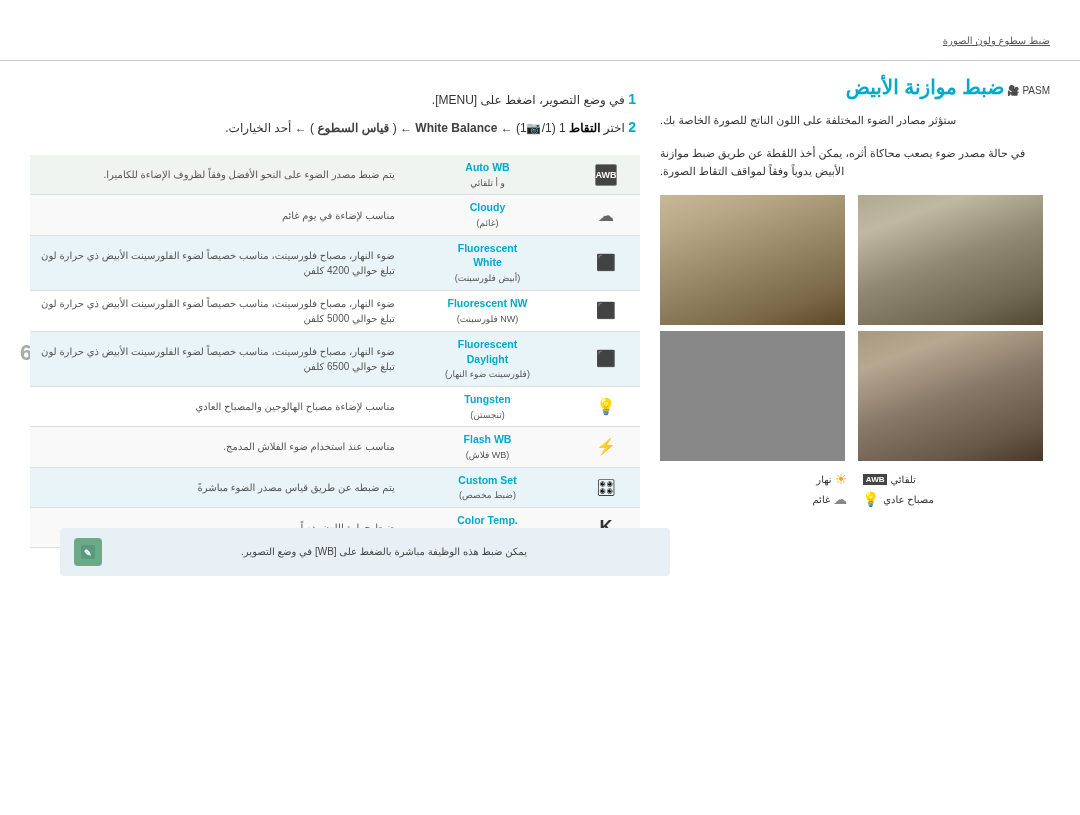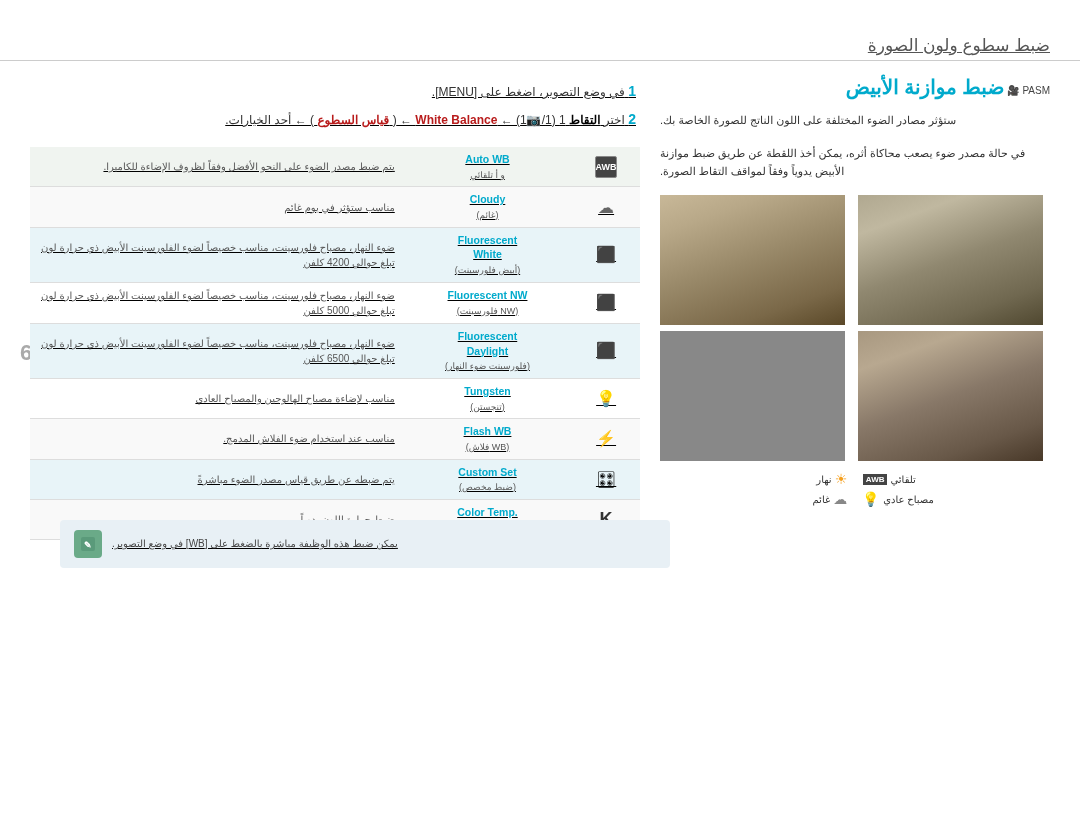--- a/index.html
+++ b/index.html
@@ -20,21 +20,21 @@
       right: 0;
       height: 1px;
       background: #ccc;
     }
 
     
     .top-heading {
       position: absolute;
       top: 35px;
       right: 30px;
-      font-size: 17px;
+      font-size: 10px;
       color: #555;
       direction: rtl;
       text-decoration: underline;
     }
 
     
     .page-number {
       position: absolute;
       top: 340px;
       left: 20px;
@@ -81,24 +81,23 @@
       position: relative;
       width: 185px;
       height: 130px;
       background: #888;
       overflow: hidden;
     }
 
     
     .left-col {
       position: absolute;
-      top: 77px;
+      top: 85px;
       left: 30px;
       width: 610px;
-      text-decoration: underline;
     }
 
     .instructions {
       direction: rtl;
       text-align: right;
       font-size: 12px;
       color: #333;
       line-height: 2;
       margin-bottom: 14px;
     }
@@ -108,21 +107,21 @@
       font-weight: bold;
       font-size: 14px;
       margin-right: 4px;
     }
 
     .instructions strong {
       color: #000;
     }
 
     .instructions .blue-text {
-      color: #b91c1c;
+      color: #404040;
       font-weight: bold;
     }
 
     
     .wb-table {
       width: 100%;
       border-collapse: collapse;
       font-size: 10.5px;
     }
 
@@ -211,21 +210,21 @@
       display: flex;
       align-items: center;
       justify-content: center;
       color: white;
       font-size: 14px;
       flex-shrink: 0;
     }
 
     .note-text {
       direction: rtl;
-      text-align: left;
+      text-align: center;
       font-size: 10px;
       color: #444;
       line-height: 1.6;
       flex: 1;
     }
     .photo-street-normal {
       background: linear-gradient(160deg, #a09080 0%, #b0a090 20%, #888070 50%, #686050 80%, #504840 100%);
     }
   </style>
 </head>
@@ -316,21 +315,21 @@
       <td class="td-name">
         Auto WB<br><span class="arabic-sub">و أ تلقائي</span>
       </td>
       <td class="td-icon">
         <div class="td-icon-img">AWB</div>
       </td>
     </tr>
 
 
     <tr style="background:#f9f9f9;">
-      <td class="td-desc">مناسب ستؤثر في يوم غائم</td>
+      <td class="td-desc">مناسب لإضاءة في يوم غائم</td>
       <td class="td-name">
         <span>Cloudy</span><br>
         <span class="arabic-sub">(غائم)</span>
       </td>
       <td class="td-icon">
         <span style="color:#666;font-size:16px;">☁</span>
       </td>
     </tr>
 
     <tr style="background:#e8f4f8;">

